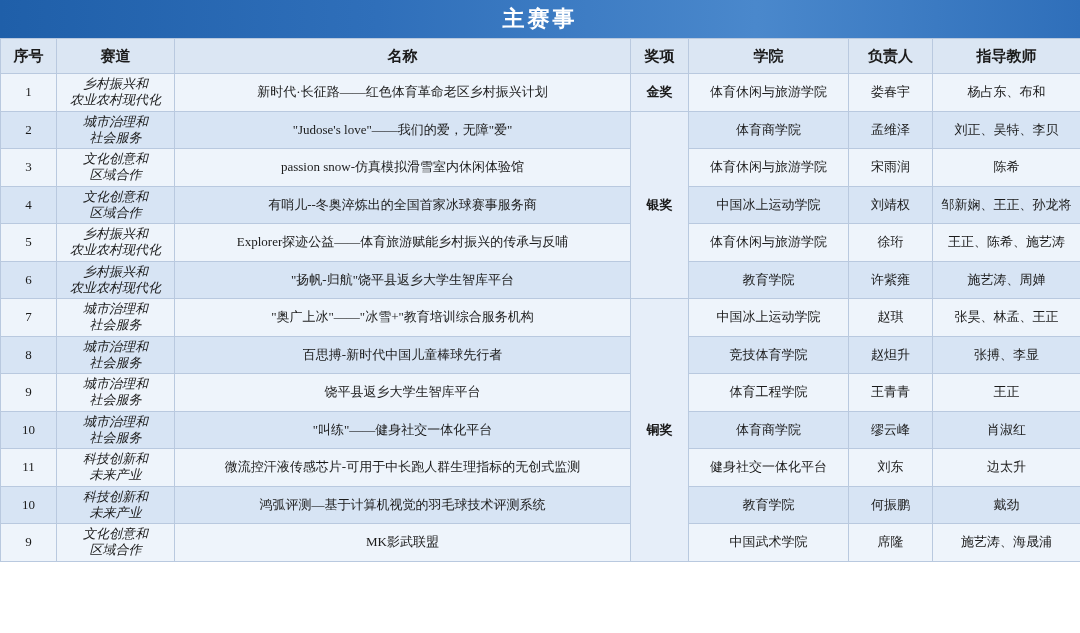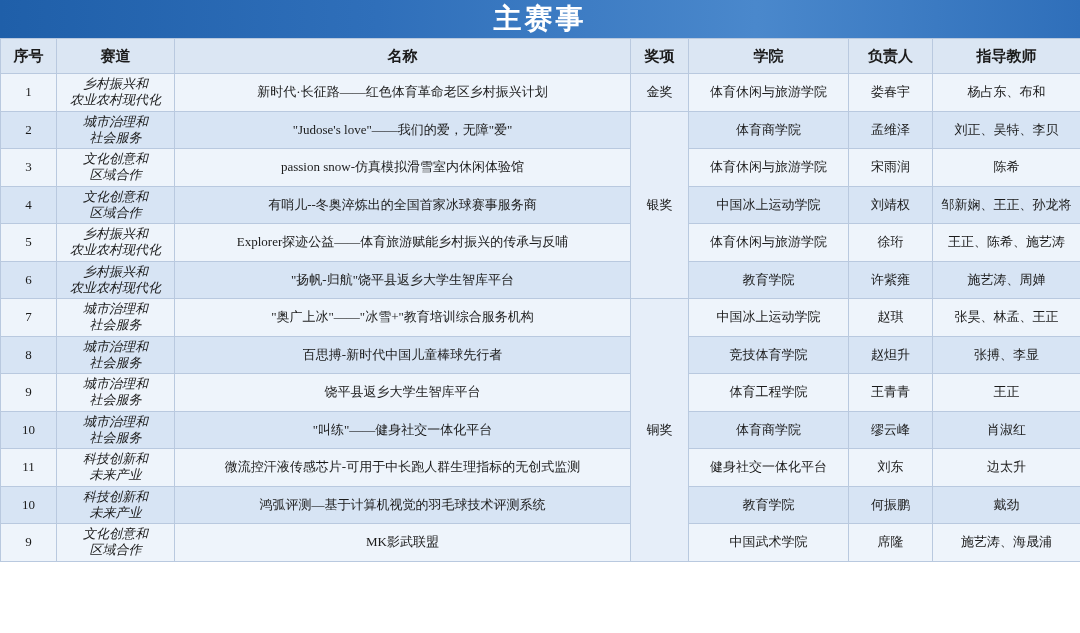--- a/index.html
+++ b/index.html
@@ -19,21 +19,21 @@
     position: relative;
     background: #ffffff;
   }
   .title-bar {
     height: 38px;
     background: linear-gradient(to right, #1f5fa9 0%, #2f6fba 35%, #4a88cc 70%, #2f6fba 100%);
     color: #ffffff;
     display: flex;
     align-items: center;
     justify-content: center;
-    font-size: 28px;
+    font-size: 22px;
     font-weight: bold;
     letter-spacing: 3px;
     font-family: "Liberation Sans", "DejaVu Sans", sans-serif;
   }
   table.main-table {
     border-collapse: collapse;
     width: 1080px;
     table-layout: fixed;
   }
   table.main-table th, table.main-table td {
@@ -50,21 +50,21 @@
     background: #dbe6f3;
     font-weight: bold;
     font-size: 15px;
     height: 30px;
   }
   tr.row-light td { background: #eef4fb; }
   tr.row-dark td  { background: #d7e4f4; }
   td.award-cell {
     background: #e6eef9 !important;
     font-size: 15px;
-    font-weight: normal;
+    font-weight: bold;
   }
   td.name-cell {
     font-size: 13.5px;
   }
   td.track-cell {
     font-size: 13px;
     line-height: 1.3;
   }
   .cell-line { display: block; font-style: italic; }
   col.c-no      { width: 56px; }

